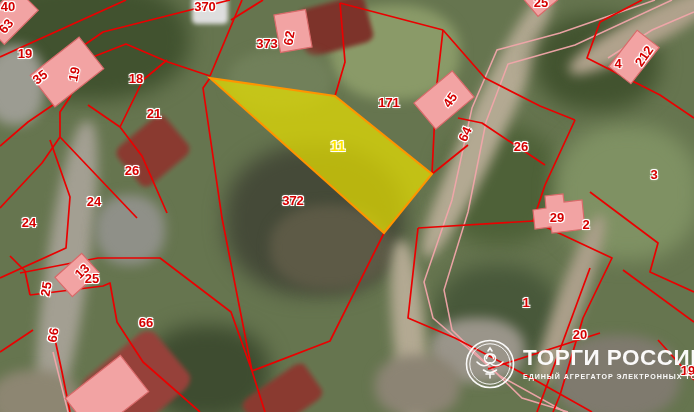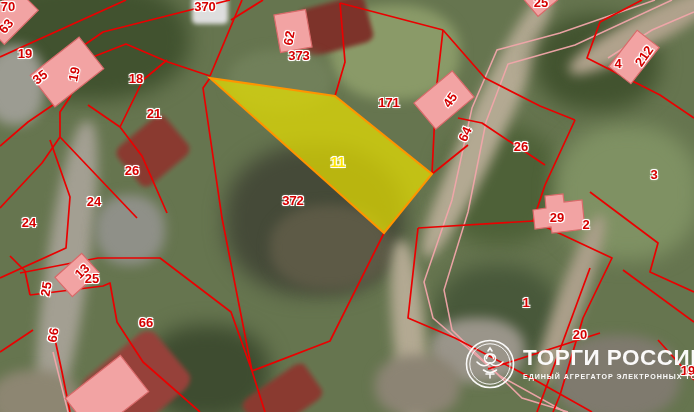--- a/index.html
+++ b/index.html
@@ -106,53 +106,53 @@
       <rect x="527" y="-14" width="34" height="22" transform="rotate(-40 544 -3)"></rect>
       <path d="M533,210 L546,208 L545,196 L563,194 L564,202 L582,200 L585,229 L552,233 L551,227 L535,229 Z"></path>
       <rect x="59" y="262" width="36" height="26" transform="rotate(-42 77 275)"></rect>
       <rect x="72" y="372" width="70" height="46" transform="rotate(-38 107 395)"></rect>
     </g>
     <polygon id="lot-poly" fill="#e6df00" fill-opacity="0.72" stroke="#ff9400" stroke-width="2" points="210,78 335,96 432,174 384,233"></polygon>
   </svg>
 
   <div id="labels">
       <span class="plabel" style="left: 193px; top: 6px; transform: translate(-50%, -50%) rotate(0deg); margin-left: 12px;">370</span>
-      <span class="plabel" style="left: 8px; top: 6px; transform: translate(-50%, -50%) rotate(0deg);">70</span>
+      <span class="plabel" style="left: 8px; top: 6px; transform: translate(-50%, -50%) rotate(0deg);">40</span>
       <span class="plabel" style="left: 6px; top: 26px; transform: translate(-50%, -50%) rotate(-50deg);">63</span>
       <span class="plabel" style="left: 25px; top: 53px; transform: translate(-50%, -50%) rotate(0deg);">19</span>
       <span class="plabel" style="left: 40px; top: 77px; transform: translate(-50%, -50%) rotate(-38deg);">35</span>
       <span class="plabel" style="left: 74px; top: 74px; transform: translate(-50%, -50%) rotate(-78deg);">19</span>
       <span class="plabel" style="left: 136px; top: 78px; transform: translate(-50%, -50%) rotate(0deg);">18</span>
       <span class="plabel" style="left: 154px; top: 113px; transform: translate(-50%, -50%) rotate(0deg); text-align: right;">21</span>
       <span class="plabel" style="left: 132px; top: 170px; transform: translate(-50%, -50%) rotate(0deg);">26</span>
       <span class="plabel" style="left: 94px; top: 201px; transform: translate(-50%, -50%) rotate(0deg);">24</span>
       <span class="plabel" style="left: 29px; top: 222px; transform: translate(-50%, -50%) rotate(0deg);">24</span>
       <span class="plabel" style="left: 46px; top: 289px; transform: translate(-50%, -50%) rotate(-80deg);">25</span>
       <span class="plabel" style="left: 82px; top: 271px; transform: translate(-50%, -50%) rotate(-45deg);">13</span>
       <span class="plabel" style="left: 92px; top: 278px; transform: translate(-50%, -50%) rotate(0deg);">25</span>
       <span class="plabel" style="left: 53px; top: 335px; transform: translate(-50%, -50%) rotate(-80deg);">66</span>
       <span class="plabel" style="left: 146px; top: 322px; transform: translate(-50%, -50%) rotate(0deg);">66</span>
-      <span class="plabel" style="left: 267px; top: 55px; transform: translate(-50%, -50%) rotate(0deg); margin-left: 32px;">373</span>
+      <span class="plabel" style="left: 267px; top: 43px; transform: translate(-50%, -50%) rotate(0deg);">373</span>
       <span class="plabel" style="left: 289px; top: 38px; transform: translate(-50%, -50%) rotate(-80deg);">62</span>
       <span class="plabel" style="left: 293px; top: 200px; transform: translate(-50%, -50%) rotate(0deg);">372</span>
       <span class="plabel" style="left: 389px; top: 102px; transform: translate(-50%, -50%) rotate(0deg);">171</span>
       <span class="plabel" style="left: 450px; top: 100px; transform: translate(-50%, -50%) rotate(-55deg);">45</span>
       <span class="plabel" style="left: 465px; top: 134px; transform: translate(-50%, -50%) rotate(-65deg);">64</span>
       <span class="plabel" style="left: 521px; top: 146px; transform: translate(-50%, -50%) rotate(0deg);">26</span>
       <span class="plabel" style="left: 654px; top: 174px; transform: translate(-50%, -50%) rotate(0deg);">3</span>
       <span class="plabel" style="left: 557px; top: 217px; transform: translate(-50%, -50%) rotate(0deg);">29</span>
       <span class="plabel" style="left: 586px; top: 224px; transform: translate(-50%, -50%) rotate(0deg);">2</span>
       <span class="plabel" style="left: 526px; top: 302px; transform: translate(-50%, -50%) rotate(0deg);">1</span>
       <span class="plabel" style="left: 580px; top: 334px; transform: translate(-50%, -50%) rotate(0deg);">20</span>
       <span class="plabel" style="left: 688px; top: 370px; transform: translate(-50%, -50%) rotate(0deg);">19</span>
       <span class="plabel" style="left: 618px; top: 63px; transform: translate(-50%, -50%) rotate(0deg);">4</span>
       <span class="plabel" style="left: 644px; top: 56px; transform: translate(-50%, -50%) rotate(-55deg);">212</span>
       <span class="plabel" style="left: 541px; top: 2px; transform: translate(-50%, -50%) rotate(0deg);">25</span>
     </div>
-  <div id="lot-label" style="left: 338px; top: 162px;">11</div>
+  <div id="lot-label" style="left: 338px; top: 146px;">11</div>
 
   <div id="watermark">
     <svg width="52" height="52" viewBox="0 0 52 52">
       <g stroke="#fff" stroke-width="1.6" fill="none" stroke-linecap="round">
         <circle cx="26" cy="26" r="23.5"></circle>
         <circle cx="26" cy="26" r="20.2" stroke-width="1"></circle>
         <path d="M24,13 l2,-3 l2,3"></path>
         <path d="M22.5,20.5 a4.5,4.5 0 1,1 4,4.4"></path>
         <path d="M29.5,20.5 a4.5,4.5 0 1,0 -4,4.4"></path>
         <path d="M13,24 q6.5,7 13,1 q6.5,6 13,-1"></path>

